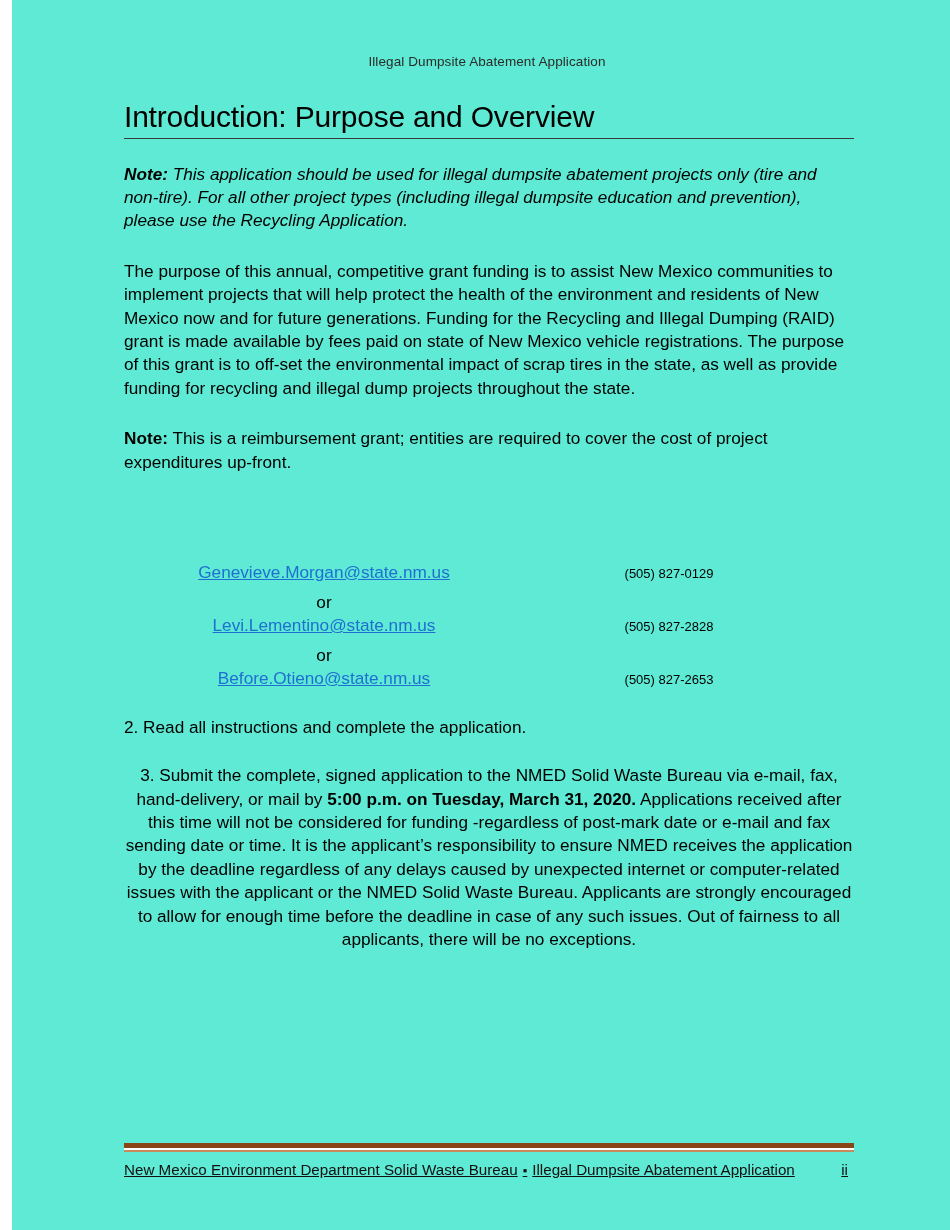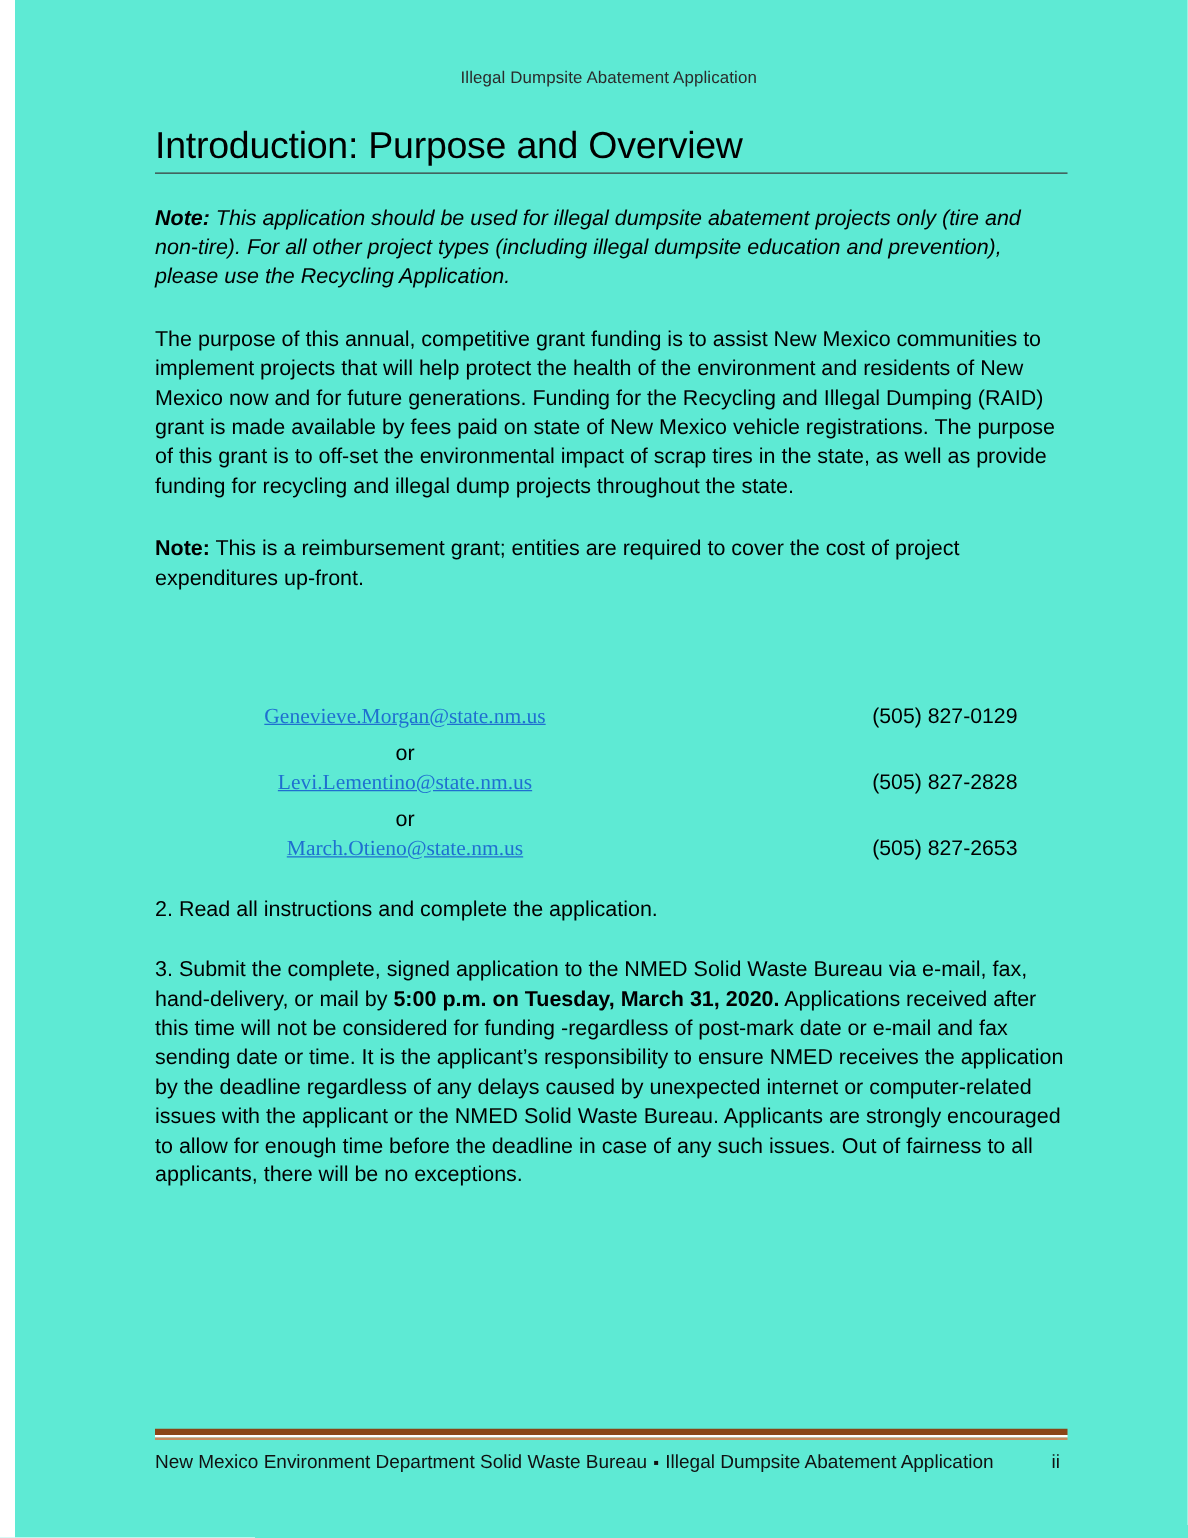--- a/index.html
+++ b/index.html
@@ -95,41 +95,41 @@
   }
   .contact-email-cell {
     width: 400px;
     text-align: center;
     font-size: 17.2px;
   }
   .contact-email {
     color: #1f6fd0;
     text-decoration: underline;
     cursor: pointer;
-    font-family: Liberation Serif, serif;
   }
   .contact-phone-cell {
     width: 290px;
-    text-align: right;
-    font-size: 17px;
+    text-align: center;
+    font-size: 13px;
     color: #000;
   }
   .or-row {
     width: 400px;
     text-align: center;
     font-size: 17.2px;
     height: 25px;
     line-height: 25px;
   }
 
   .block-instr2 {
     margin-top: 20px;
   }
   .block-instr3 {
     margin-top: 25px;
+    text-align: center;
   }
   .block-instr3 .deadline {
     font-weight: bold;
   }
 
   
   .footer {
     position: absolute;
     left: 112px;
     top: 1143px;
@@ -147,20 +147,21 @@
     height: 1.5px;
     background: #c98a5e;
   }
   .footer-text {
     margin-top: 9px;
     display: flex;
     justify-content: space-between;
     align-items: flex-start;
     font-size: 15.2px;
     color: #111111;
+    text-decoration: underline;
   }
   .footer-left { white-space: nowrap; }
   .footer-sep { padding: 0 5px; font-size: 13px; }
   .footer-page { padding-right: 6px; }
 </style>
 </head>
 <body>
 
 <div class="page">
 
@@ -199,21 +200,21 @@
         <div class="contact-email-cell">
           <a class="contact-email">Levi.Lementino@state.nm.us</a>
         </div>
         <div class="contact-phone-cell">(505) 827-2828</div>
       </div>
 
       <div class="or-row">or</div>
 
       <div class="contact-row">
         <div class="contact-email-cell">
-          <a class="contact-email">March.Otieno@state.nm.us</a>
+          <a class="contact-email">Before.Otieno@state.nm.us</a>
         </div>
         <div class="contact-phone-cell">(505) 827-2653</div>
       </div>
 
     </div>
 
     <p class="para block-instr2">2.  Read all instructions and complete the application.</p>
 
     <p class="para block-instr3">
       <span>3.  Submit the complete, signed application to the NMED Solid Waste Bureau via e-mail, fax, hand-delivery, or mail by </span><span class="deadline">5:00 p.m. on Tuesday, March 31, 2020.</span><span> Applications received after this time will not be considered for funding -regardless of post-mark date or e-mail and fax sending date or time. It is the applicant’s responsibility to ensure NMED receives the application by the deadline regardless of any delays caused by unexpected internet or computer-related issues with the applicant or the NMED Solid Waste Bureau. Applicants are strongly encouraged to allow for enough time before the deadline in case of any such issues. Out of fairness to all applicants, there will be no exceptions.</span>

